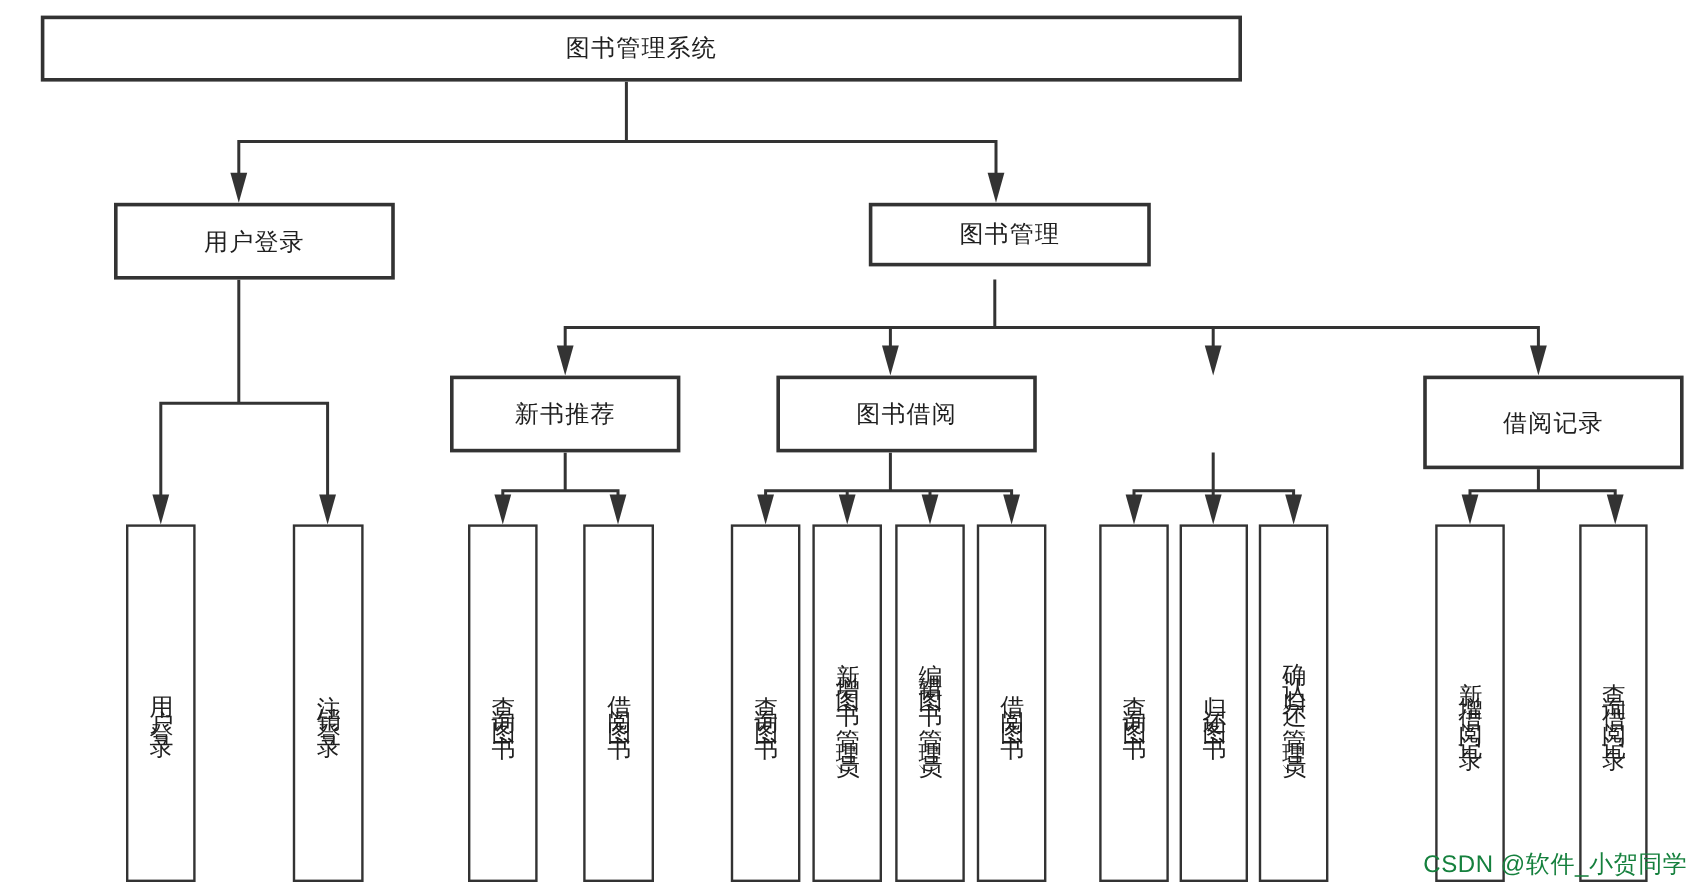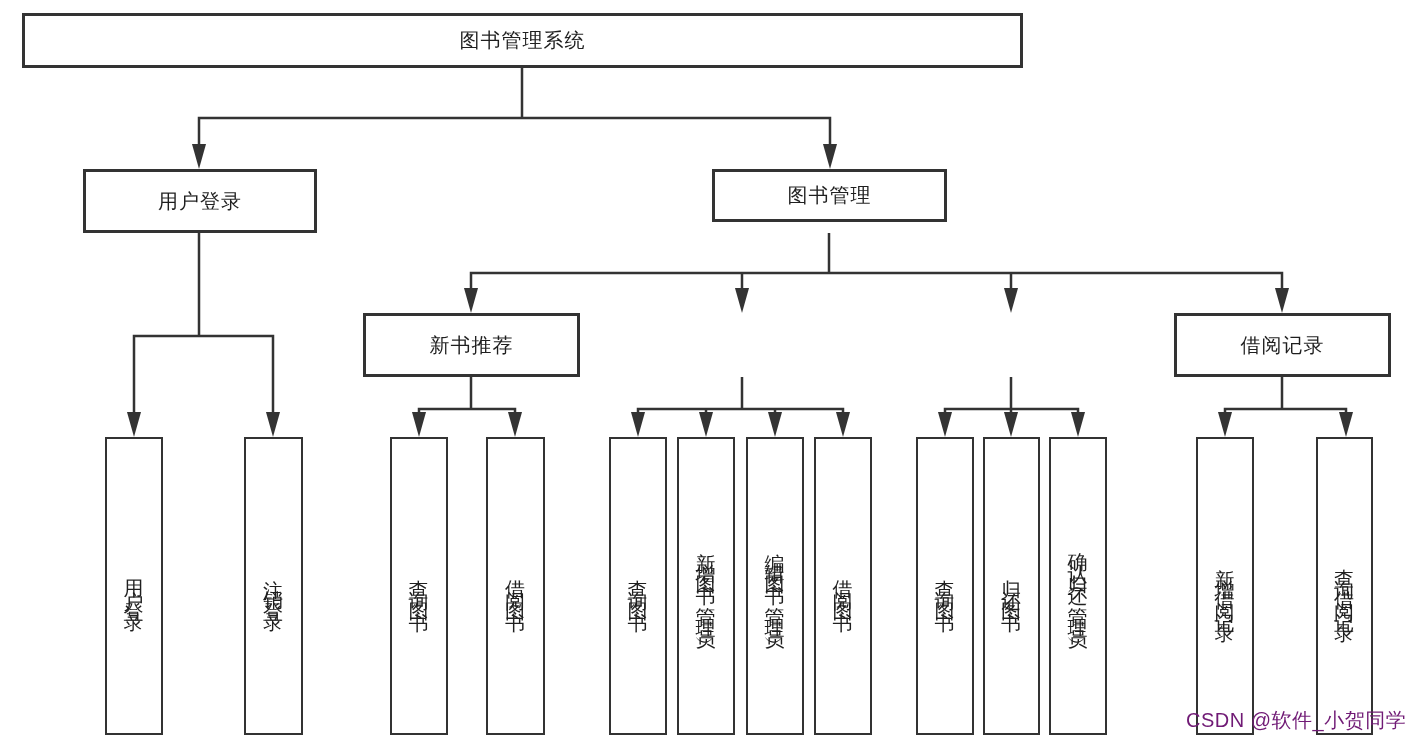--- a/index.html
+++ b/index.html
@@ -25,57 +25,58 @@
     box-sizing: border-box;
     display: flex;
     align-items: center;
     justify-content: center;
     z-index: 2;
   }
   .hbox {
     font-size: 20px;
     letter-spacing: 1px;
     white-space: nowrap;
+    margin-left: 12px;
   }
   .vbox { border-width: 2.5px; }
   .vbox .vlabel {
     writing-mode: vertical-rl;
     text-orientation: mixed;
     font-size: 20px;
     letter-spacing: 0.55em;
     line-height: 1.1;
   }
   
   .n-root       { left: 22px;   top: 13px;  width: 1001px; height: 55px; }
   .n-user-login { left: 83px;   top: 169px; width: 234px;  height: 64px; }
   .n-book-mgmt  { left: 712px;  top: 169px; width: 235px;  height: 53px; }
-  .n-newbook    { left: 363px;  top: 313px; width: 217px;  height: 64px; }
+  .n-newbook    { left: 363px;  top: 313px; width: 192px;  height: 64px; }
   .n-borrow     { left: 635px;  top: 313px; width: 217px;  height: 64px; }
   .n-current    { left: 903px;  top: 313px; width: 217px;  height: 64px; }
-  .n-records    { left: 1174px; top: 313px; width: 217px;  height: 64px; }
+  .n-records    { left: 1174px; top: 313px; width: 217px;  height: 78px; }
   .lf { top: 437px; height: 298px; }
   .l-ul-login   { left: 105px;  width: 58px; }
   .l-ul-logout  { left: 244px;  width: 59px; }
   .l-nb-query   { left: 390px;  width: 58px; }
   .l-nb-borrow  { left: 486px;  width: 59px; }
   .l-bb-query   { left: 609px;  width: 58px; }
   .l-bb-add     { left: 677px;  width: 58px; }
   .l-bb-edit    { left: 746px;  width: 58px; }
   .l-bb-borrow  { left: 814px;  width: 58px; }
   .l-cb-query   { left: 916px;  width: 58px; }
   .l-cb-return  { left: 983px;  width: 57px; }
   .l-cb-confirm { left: 1049px; width: 58px; }
   .l-br-add     { left: 1196px; width: 58px; }
   .l-br-query   { left: 1316px; width: 57px; }
   .watermark {
     position: absolute;
     left: 1186px;
     top: 707px;
     font-size: 20px;
-    color: #701a75;
+    color: #15803d;
     letter-spacing: 0.5px;
     white-space: nowrap;
     z-index: 10;
   }
 </style>
 </head>
 <body>
 
 <div class="canvas">
 
@@ -133,20 +134,23 @@
   <div class="node hbox n-user-login">
     <span>用户登录</span>
   </div>
   <div class="node hbox n-book-mgmt">
     <span>图书管理</span>
   </div>
 
   <div class="node hbox n-newbook">
     <span>新书推荐</span>
   </div>
+  <div class="node hbox n-borrow">
+    <span>图书借阅</span>
+  </div>
   <div class="node hbox n-records">
     <span>借阅记录</span>
   </div>
 
   <div class="node vbox lf l-ul-login">
     <span class="vlabel">用户登录</span>
   </div>
   <div class="node vbox lf l-ul-logout">
     <span class="vlabel">注销登录</span>
   </div>

